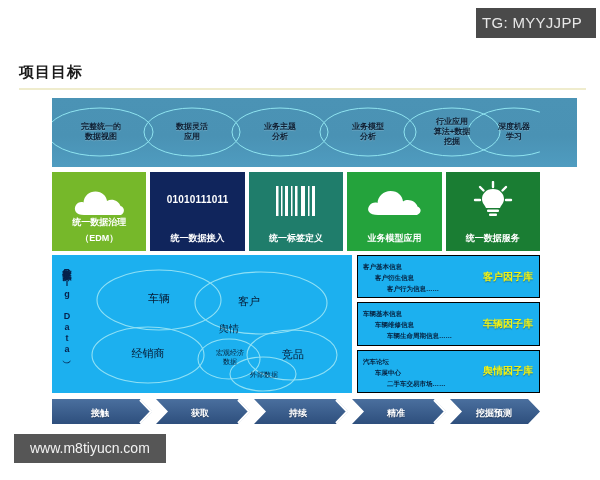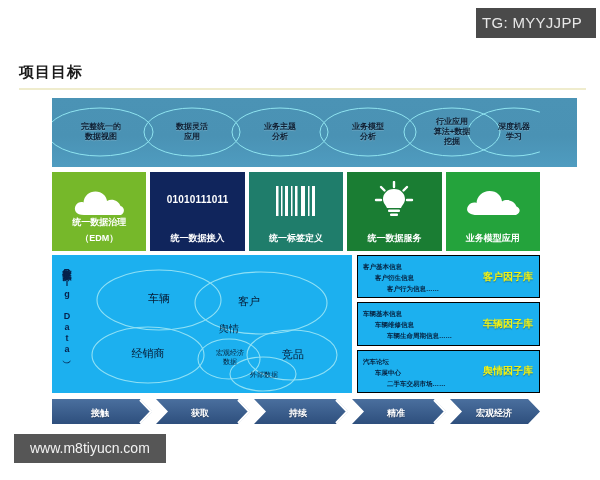--- a/index.html
+++ b/index.html
@@ -191,45 +191,45 @@
             <rect x="21" y="0" width="2.5" height="30"></rect>
             <rect x="27" y="0" width="4" height="30"></rect>
             <rect x="34" y="0" width="1.5" height="30"></rect>
             <rect x="38" y="0" width="3" height="30"></rect>
           </g>
         </svg>
       </div>
       <div class="cap-text">统一标签定义</div>
     </div>
 
+    <div class="cap-card" style="background:#24a33c;">
+      <div class="cap-icon">
+        <svg width="58" height="32" viewBox="0 0 58 32">
+          <path d="M13 30 C4 30 1 25 4.5 20.5 C6 18 10 17 12.5 18 C13 11 18.5 6 25.5 6 C33 6 37.5 11 38 16.5 C43.5 13 51 16.5 52.5 21.5 C56.5 23 57 28 52 30 Z" fill="#ffffff"></path>
+        </svg>
+      </div>
+      <div class="cap-text">业务模型应用</div>
+    </div>
+
     <div class="cap-card" style="background:#1a7d33;">
       <div class="cap-icon">
         <svg width="42" height="40" viewBox="0 0 42 40">
           <g stroke="#ffffff" stroke-width="2.4" stroke-linecap="round">
             <line x1="21" y1="1" x2="21" y2="6"></line>
             <line x1="8" y1="6" x2="11.5" y2="9.5"></line>
             <line x1="34" y1="6" x2="30.5" y2="9.5"></line>
             <line x1="3" y1="19" x2="8" y2="19"></line>
             <line x1="39" y1="19" x2="34" y2="19"></line>
           </g>
           <path d="M21 8 C14 8 10 13 10 18 C10 22 13 24.5 14 27 L28 27 C29 24.5 32 22 32 18 C32 13 28 8 21 8 Z" fill="#ffffff"></path>
           <rect x="15" y="28.5" width="12" height="2.6" rx="1" fill="#ffffff"></rect>
           <rect x="17" y="32.5" width="8" height="2.6" rx="1" fill="#ffffff"></rect>
         </svg>
       </div>
       <div class="cap-text">统一数据服务</div>
-    </div>
-
-    <div class="cap-card" style="background:#24a33c;">
-      <div class="cap-icon">
-        <svg width="58" height="32" viewBox="0 0 58 32">
-          <path d="M13 30 C4 30 1 25 4.5 20.5 C6 18 10 17 12.5 18 C13 11 18.5 6 25.5 6 C33 6 37.5 11 38 16.5 C43.5 13 51 16.5 52.5 21.5 C56.5 23 57 28 52 30 Z" fill="#ffffff"></path>
-        </svg>
-      </div>
-      <div class="cap-text">业务模型应用</div>
     </div>
   </div>
 
   <div id="band-bigdata">
 
     <div id="venn-box">
       <div id="venn-label">扩充数据源（Big Data）</div>
       <svg width="300" height="138" viewBox="0 0 300 138">
         <g fill="none" stroke="#8fe0f5" stroke-width="1.1">
           <ellipse cx="107" cy="45" rx="62" ry="30"></ellipse>
@@ -300,18 +300,18 @@
         <polyline points="88,1 99,12.5 88,24"></polyline>
         <polyline points="186,1 197,12.5 186,24"></polyline>
         <polyline points="284,1 295,12.5 284,24"></polyline>
         <polyline points="382,1 393,12.5 382,24"></polyline>
       </g>
     </svg>
     <div class="flow-label" style="left:48px;">接触</div>
     <div class="flow-label" style="left:148px;">获取</div>
     <div class="flow-label" style="left:246px;">持续</div>
     <div class="flow-label" style="left:344px;">精准</div>
-    <div class="flow-label" style="left:442px;">宏观经济</div>
+    <div class="flow-label" style="left:442px;">挖掘预测</div>
   </div>
 
 </div>
 
 <div id="watermark">www.m8tiyucn.com</div>
 
 </body></html>

